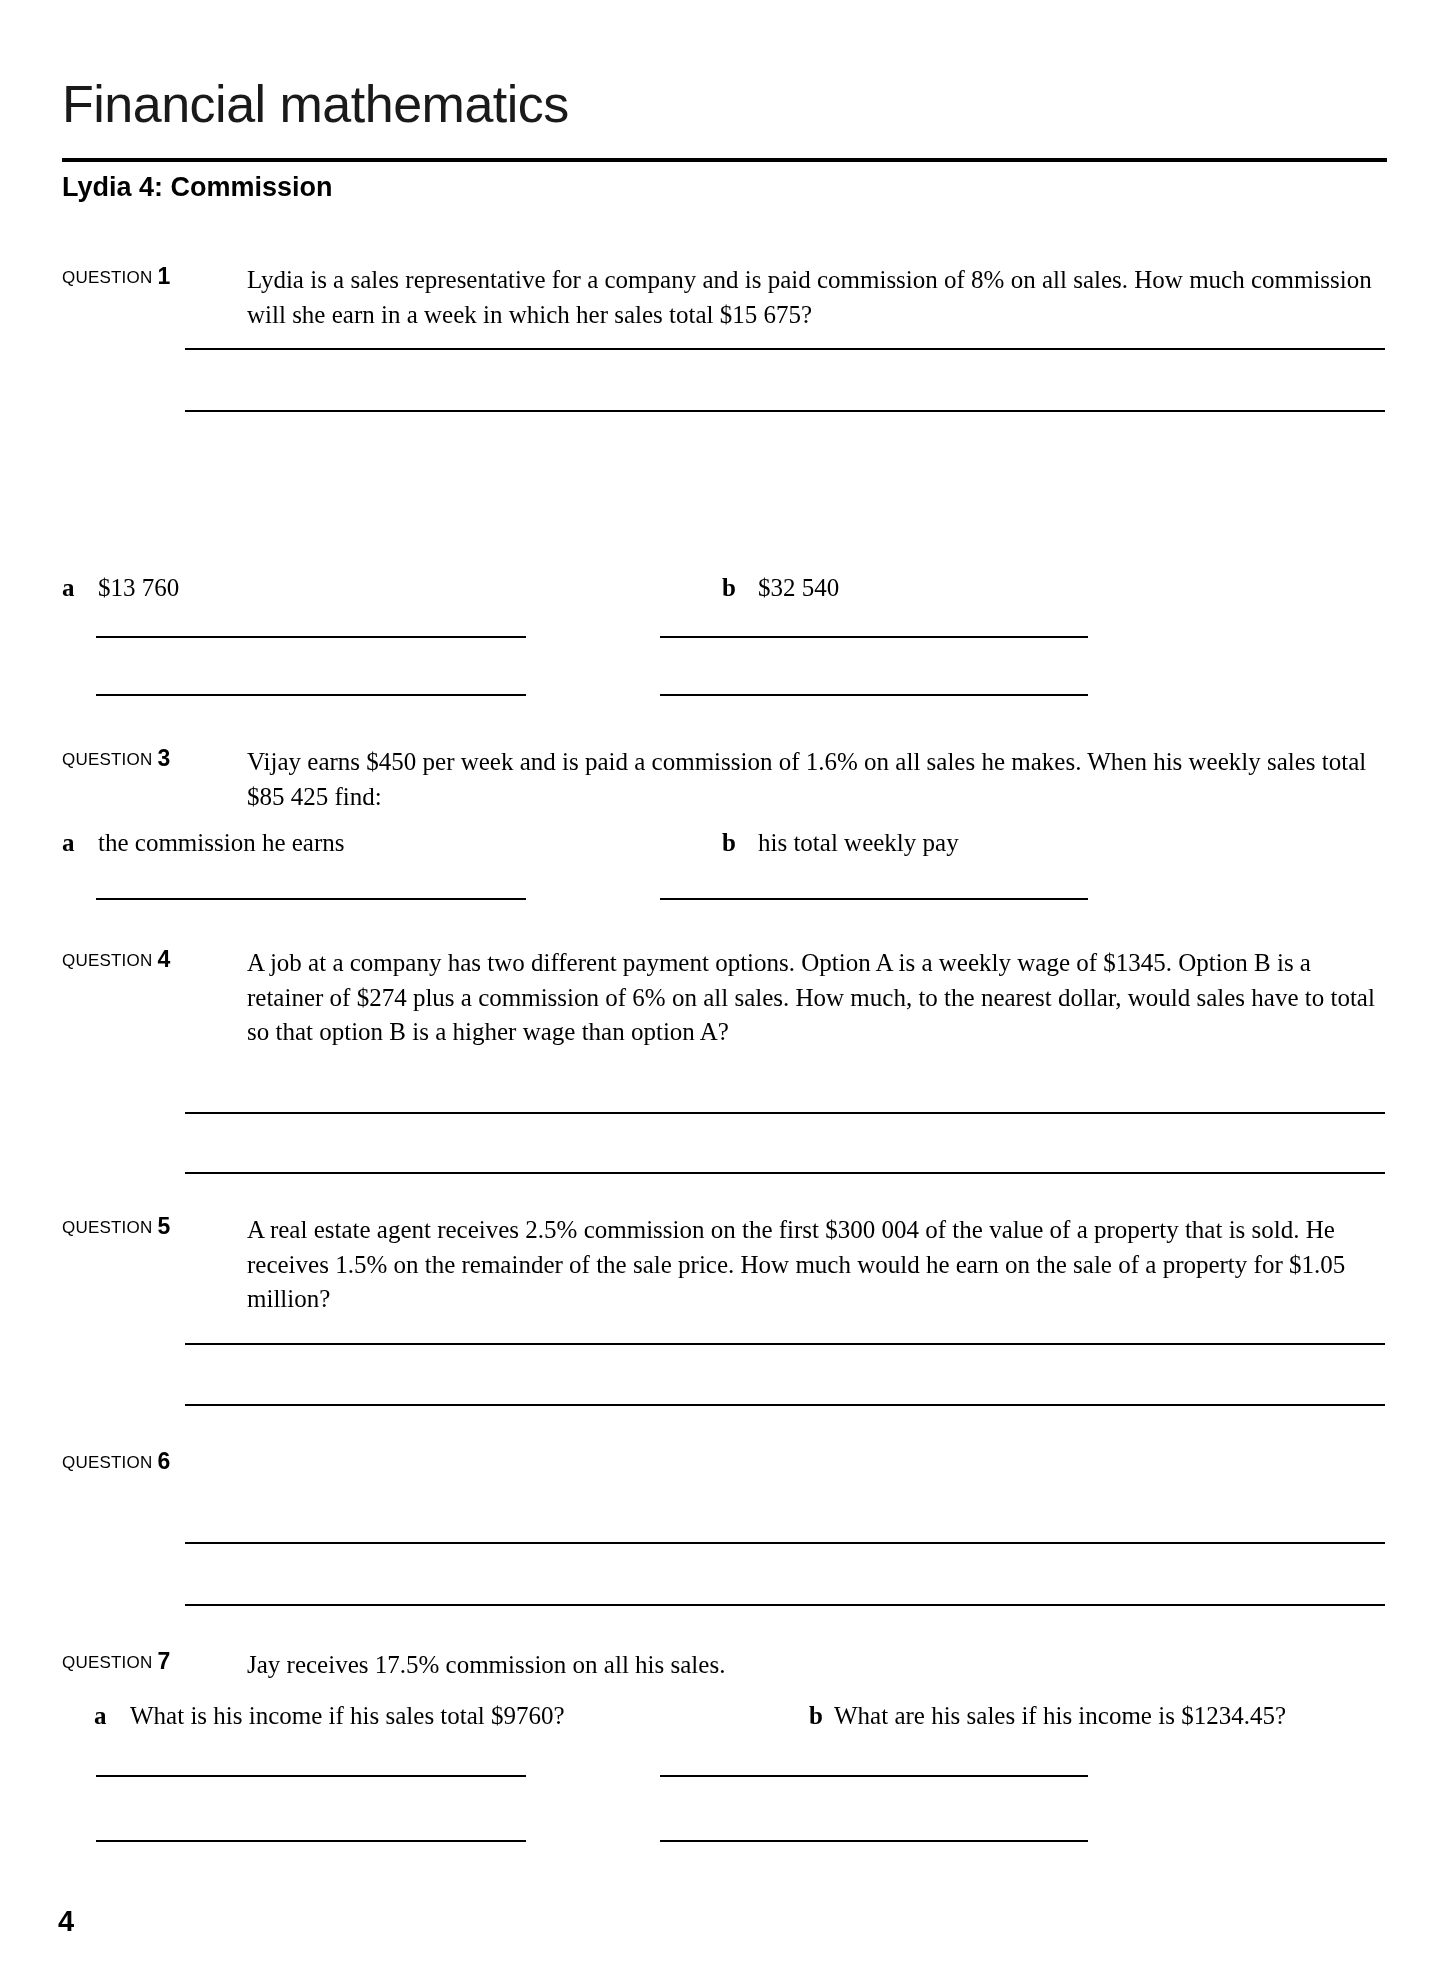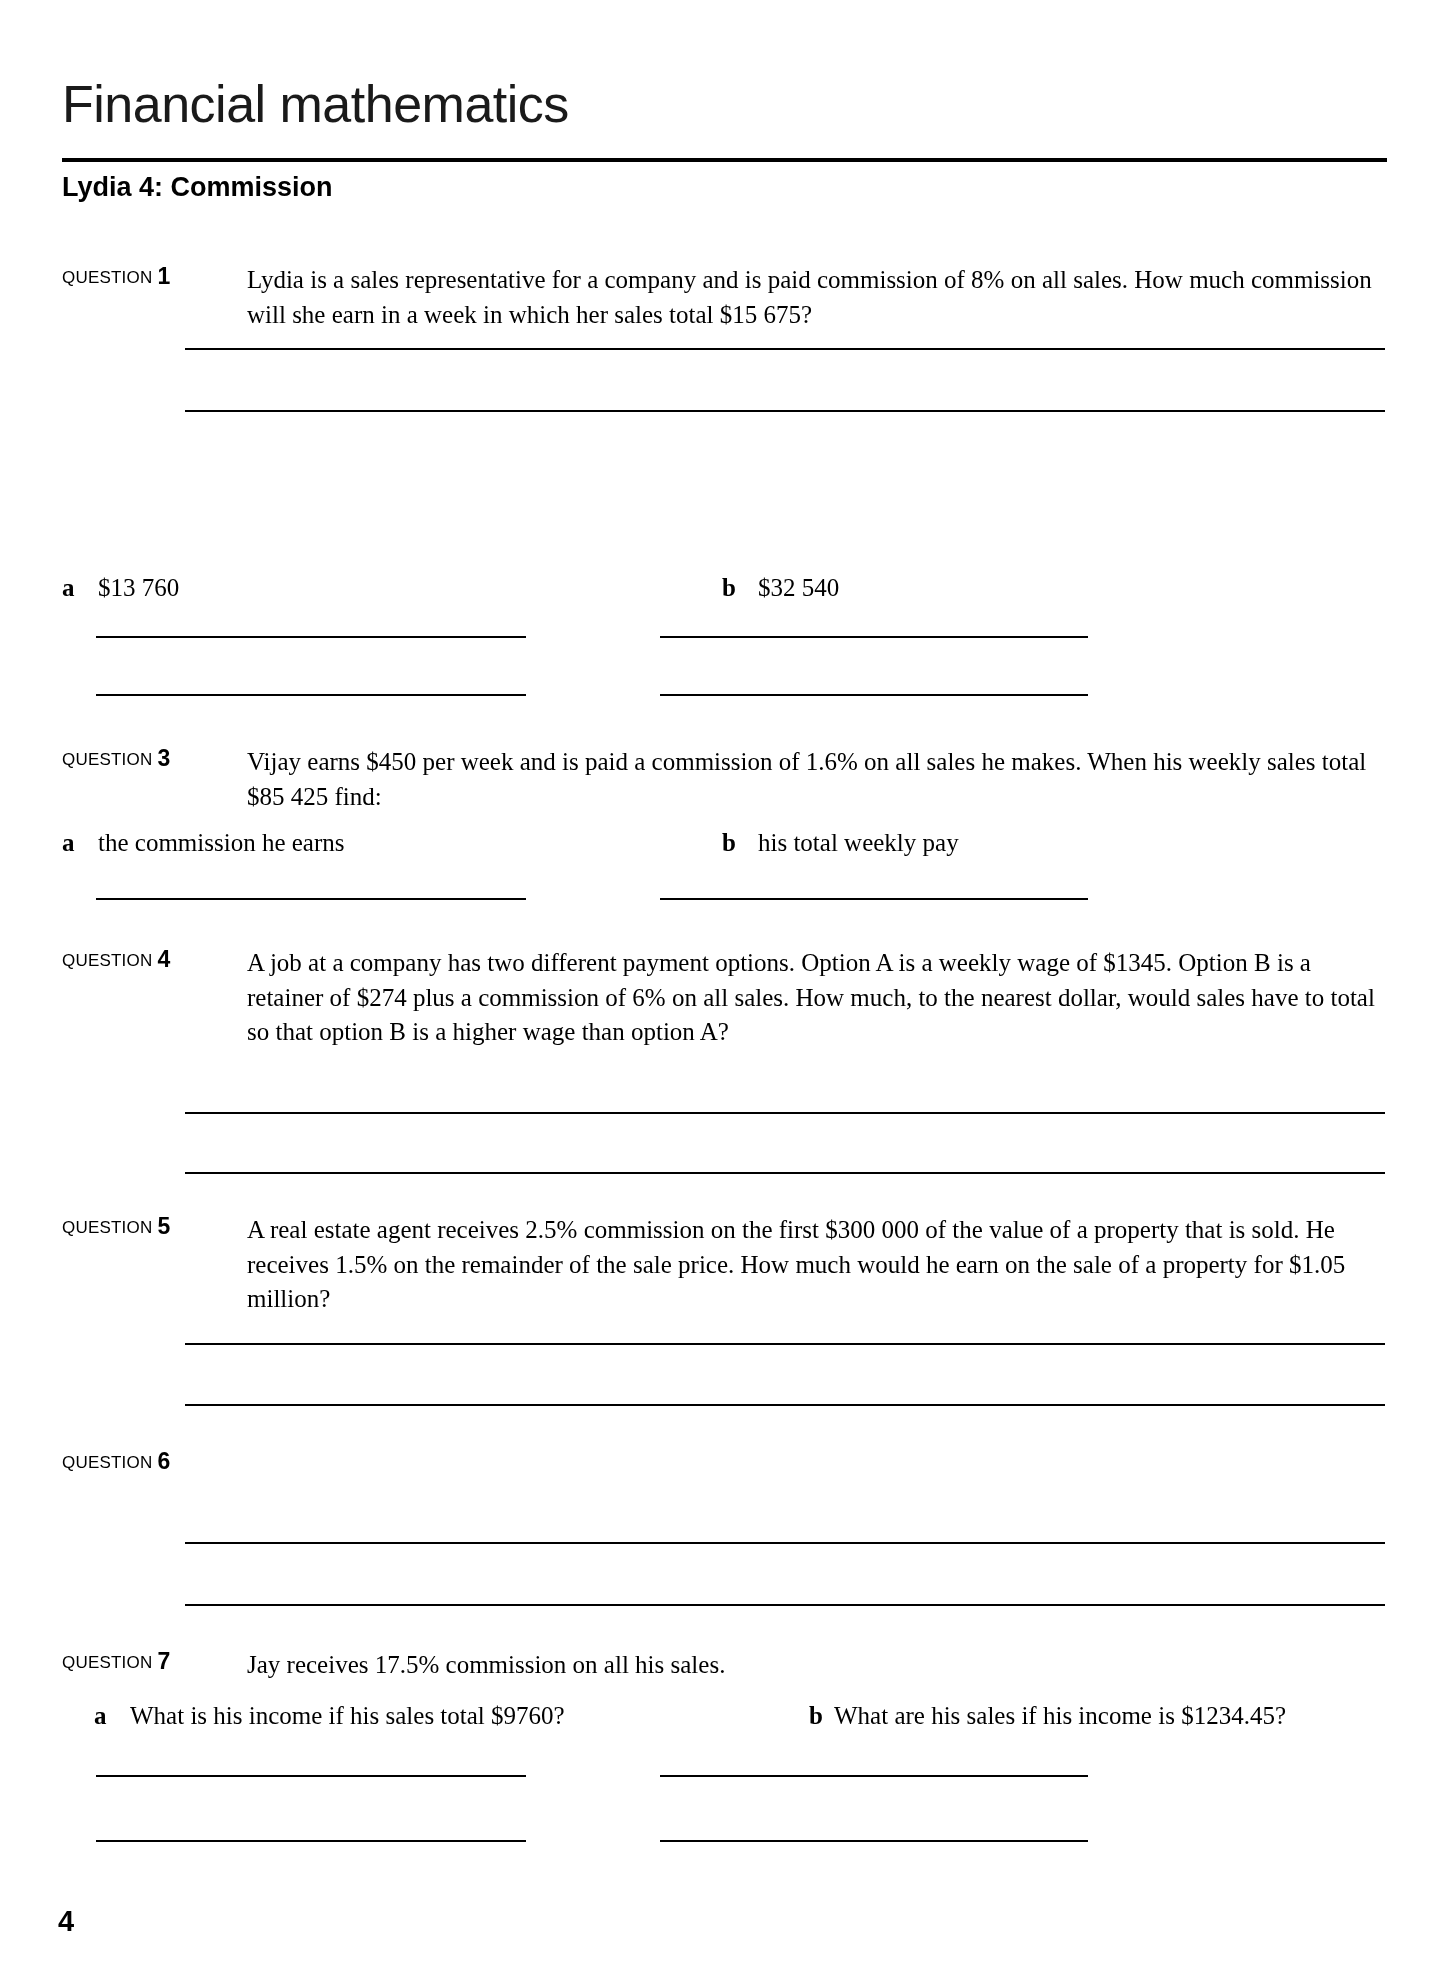--- a/index.html
+++ b/index.html
@@ -204,21 +204,21 @@
     </div>
     <div class="q-body">A job at a company has two different payment options. Option A is a weekly wage of $1345. Option B is a retainer of $274 plus a commission of 6% on all sales. How much, to the nearest dollar, would sales have to total so that option B is a higher wage than option A?</div>
   </div>
   <div class="rule rule-full" style="top:1112px;"></div>
   <div class="rule rule-full" style="top:1172px;"></div>
 
   <div class="question" style="top:1213px;">
     <div class="q-label">
       <span class="qword">Question</span><span class="qnum">5</span>
     </div>
-    <div class="q-body">A real estate agent receives 2.5% commission on the first $300 000 of the value of a property that is sold. He receives 1.5% on the remainder of the sale price. How much would he earn on the sale of a property for $1.05 million?</div>
+    <div class="q-body">A real estate agent receives 2.5% commission on the first $300 004 of the value of a property that is sold. He receives 1.5% on the remainder of the sale price. How much would he earn on the sale of a property for $1.05 million?</div>
   </div>
   <div class="rule rule-full" style="top:1343px;"></div>
   <div class="rule rule-full" style="top:1404px;"></div>
 
   <div class="question" style="top:1448px;">
     <div class="q-label">
       <span class="qword">Question</span><span class="qnum">6</span>
     </div>
   </div>
   <div class="rule rule-full" style="top:1542px;"></div>

